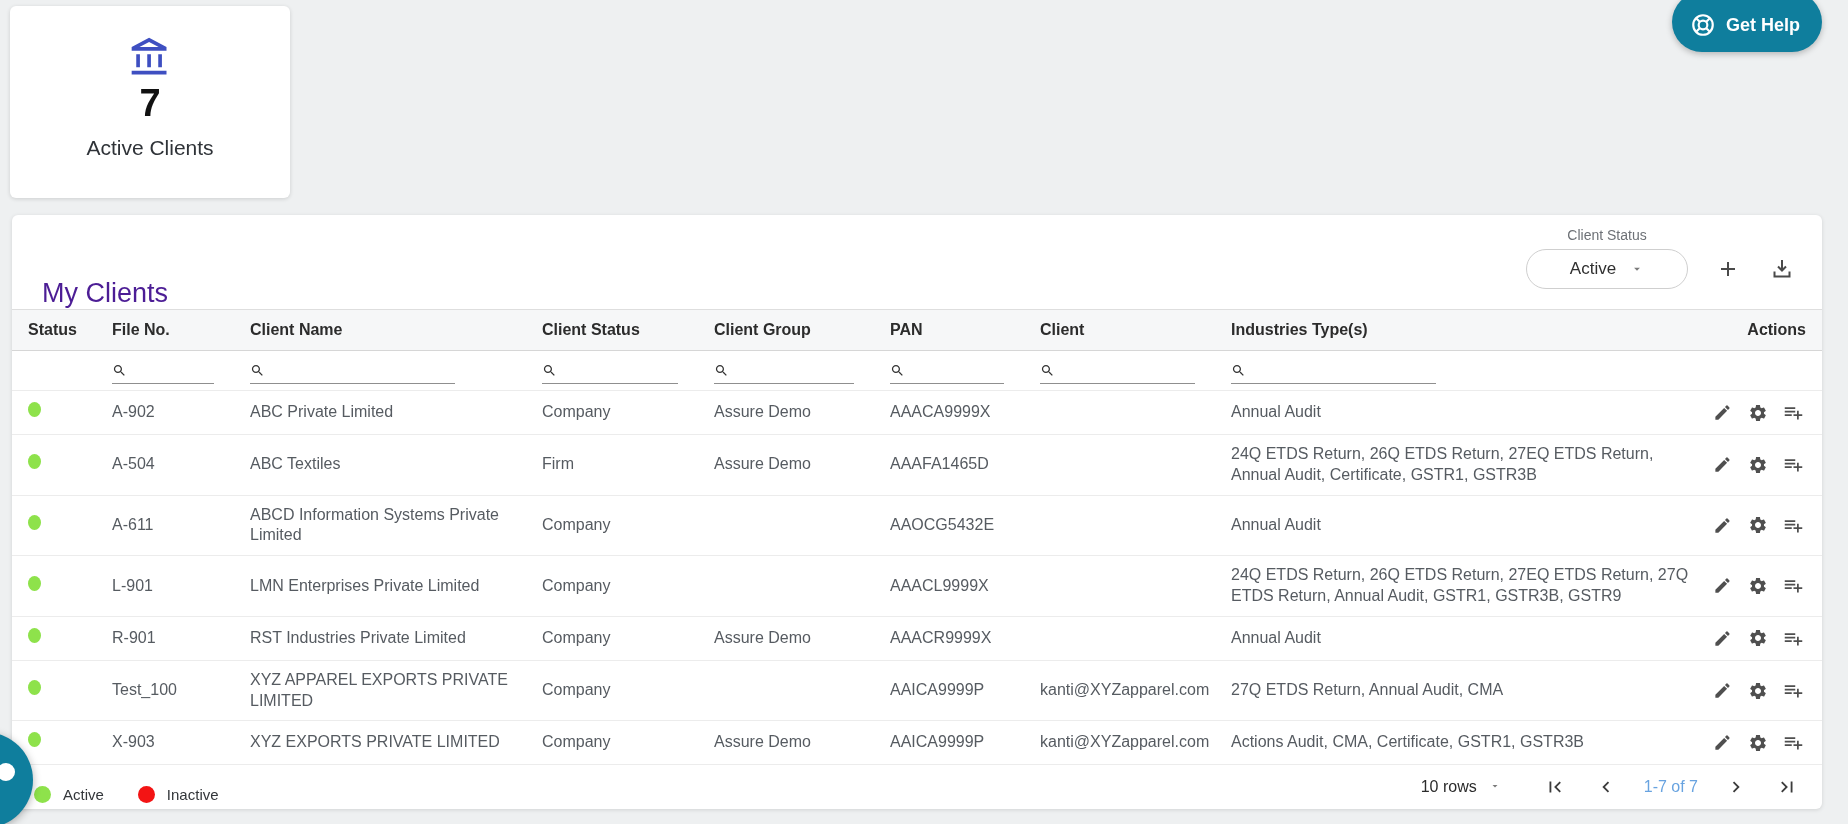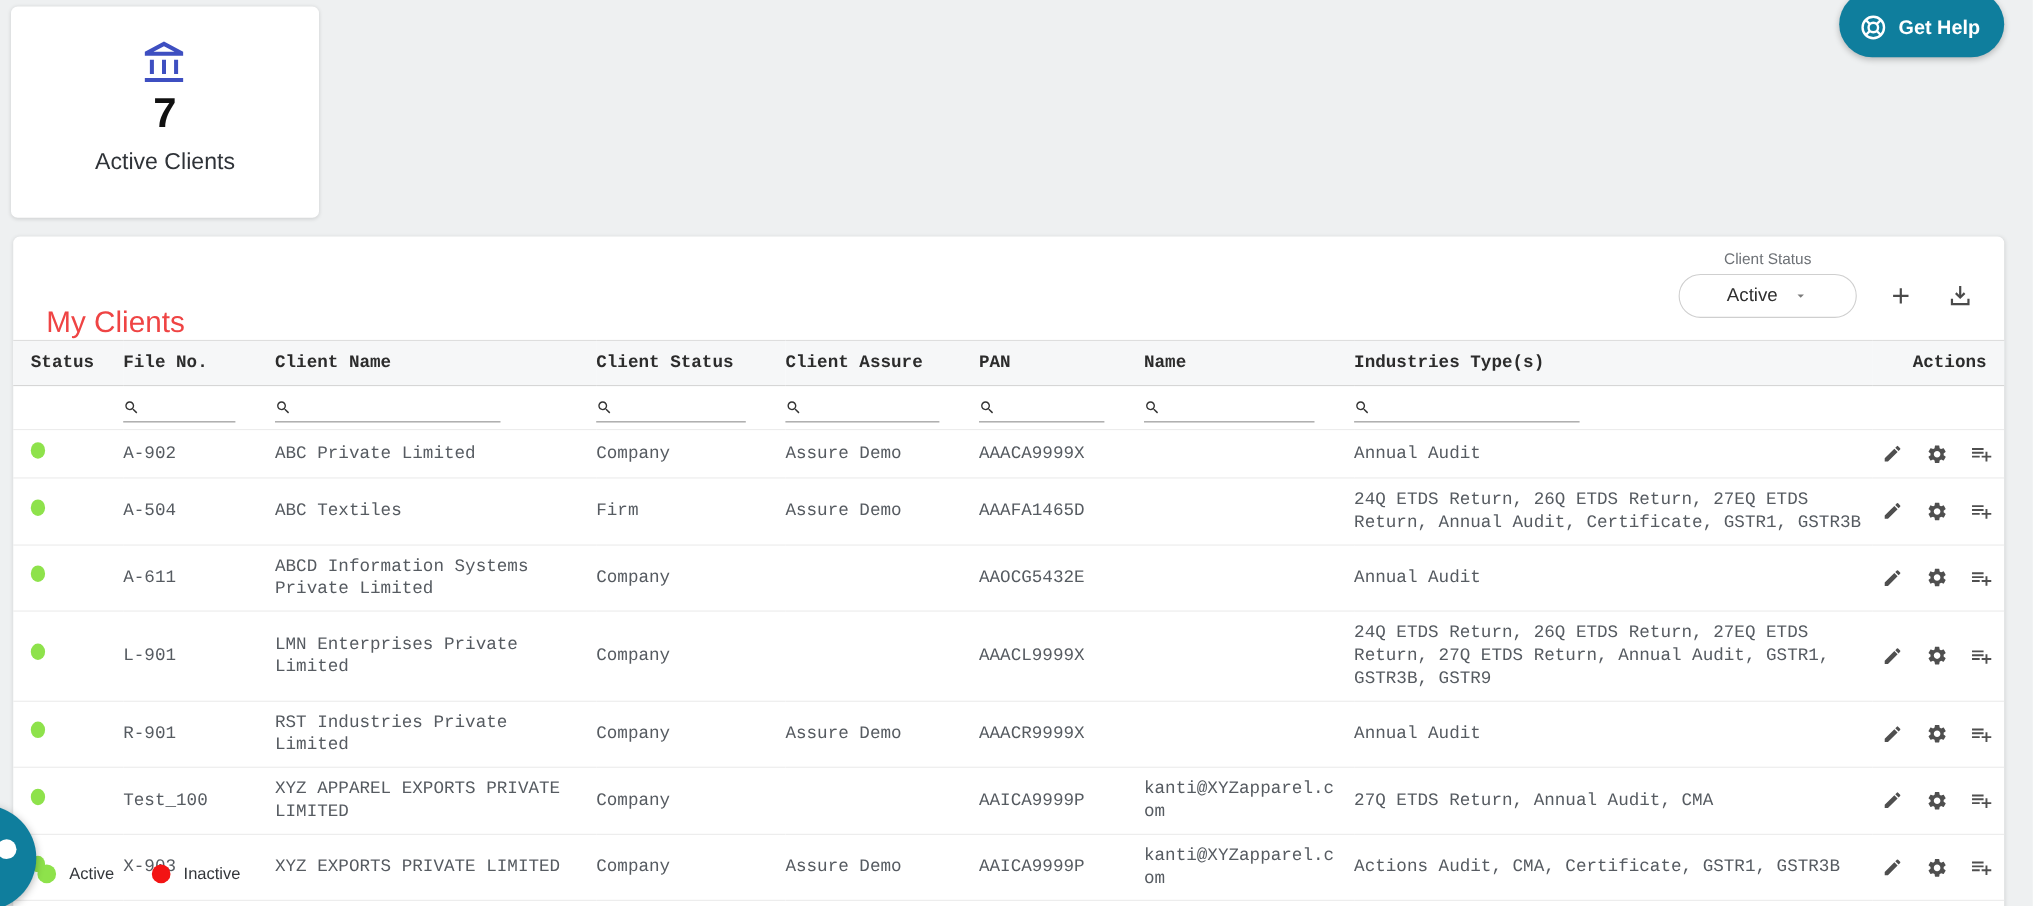--- a/index.html
+++ b/index.html
@@ -32,35 +32,35 @@
   
   .panel{
     position:absolute; left:12px; top:215px; width:1810px; min-height:560px;
     background:#fff; border-radius:6px;
     box-shadow:0 1px 4px rgba(0,0,0,.12);
   }
   .toolbar{
     height:94px; display:flex; align-items:center; justify-content:space-between;
     padding:14px 26px 0 30px;
   }
-  .panel-title{ font-size:27px; color:#ef4444; font-weight:400;margin-top:48px; }
+  .panel-title{ font-size:27px; color:#4c1d95; font-weight:400;margin-top:48px; }
   .toolbar-right{ display:flex; align-items:center; gap:26px; }
   .searchbox{ display:flex; align-items:center; width:250px; border-bottom:1px solid #9a9a9a; padding-bottom:6px; gap:8px;}
   .searchbox input{ border:none; outline:none; flex:1; font-size:17px; font-family:inherit; color:#333; min-width:0;}
   .searchbox input::placeholder{ color:#9b9b9b; }
   .select-wrap{ position:relative; margin-left:4px;}
   .select-label{ position:absolute; top:-22px; left:50%; transform:translateX(-50%); font-size:14px; color:#6d7176; white-space:nowrap;}
   .status-select{
     width:162px; height:40px; border:1px solid #cfcfcf; border-radius:20px;
     display:flex; align-items:center; justify-content:center; gap:14px;
     font-size:17px; color:#2f2f2f; background:#fff; cursor:pointer;
   }
   .icon-btn{ background:none; border:none; cursor:pointer; display:flex; align-items:center; padding:2px;}
   
-  table{ width:100%; border-collapse:collapse; table-layout:fixed;font-family:Liberation Mono, monospace; }
+  table{ width:100%; border-collapse:collapse; table-layout:fixed; }
   thead tr.heads{ background:#f6f7f8; border-top:1px solid #dedede; border-bottom:1px solid #d6d6d6; }
   thead th{ text-align:left; font-size:16px; font-weight:700; color:#2c2c2c; padding:11px 10px 11px 0; }
   th:first-child, td:first-child{ padding-left:16px; }
   tr.filters td{ padding:10px 10px 6px 0; border-bottom:1px solid #ececec;}
   .filter-box{ display:flex; align-items:flex-end; gap:6px; border-bottom:1px solid #8f8f8f;
     padding-bottom:5px; width:calc(100% - 26px); max-width:205px;}
   .filter-box input{ border:none; outline:none; width:100%; font-size:15px; font-family:inherit; color:#333;}
   tbody td{ font-size:16px; color:#565b61; padding:9px 10px 9px 0; border-bottom:1px solid #ececec; line-height:1.3; vertical-align:middle; word-wrap:break-word;}
   .dot{ width:13px; height:15px; border-radius:50%; display:inline-block; }
   .dot.active{ background:#8ee24b; }
@@ -156,23 +156,23 @@
       <col style="width:191px">
         <col style="width:471px">
         <col style="width:120px">
     </colgroup>
     <thead>
       <tr class="heads">
         <th>Status</th>
         <th>File No.</th>
         <th>Client Name</th>
         <th>Client Status</th>
-        <th>Client Assure</th>
+        <th>Client Group</th>
         <th>PAN</th>
-        <th>Name</th>
+        <th>Client</th>
         <th>Industries Type(s)</th>
         <th style="text-align:right; padding-right:16px;">Actions</th>
       </tr>
       <tr class="filters">
         <td></td>
         <td>
             <div class="filter-box">
               <span>
                 <svg width="15" height="15" viewBox="0 0 24 24" fill="#333">
                   <path d="M15.5 14h-.79l-.28-.27C15.41 12.59 16 11.11 16 9.5 16 5.91 13.09 3 9.5 3S3 5.91 3 9.5 5.91 16 9.5 16c1.61 0 3.09-.59 4.23-1.57l.27.28v.79l5 4.99L20.49 19l-4.99-5zm-6 0C7.01 14 5 11.99 5 9.5S7.01 5 9.5 5 14 7.01 14 9.5 11.99 14 9.5 14z"></path>

